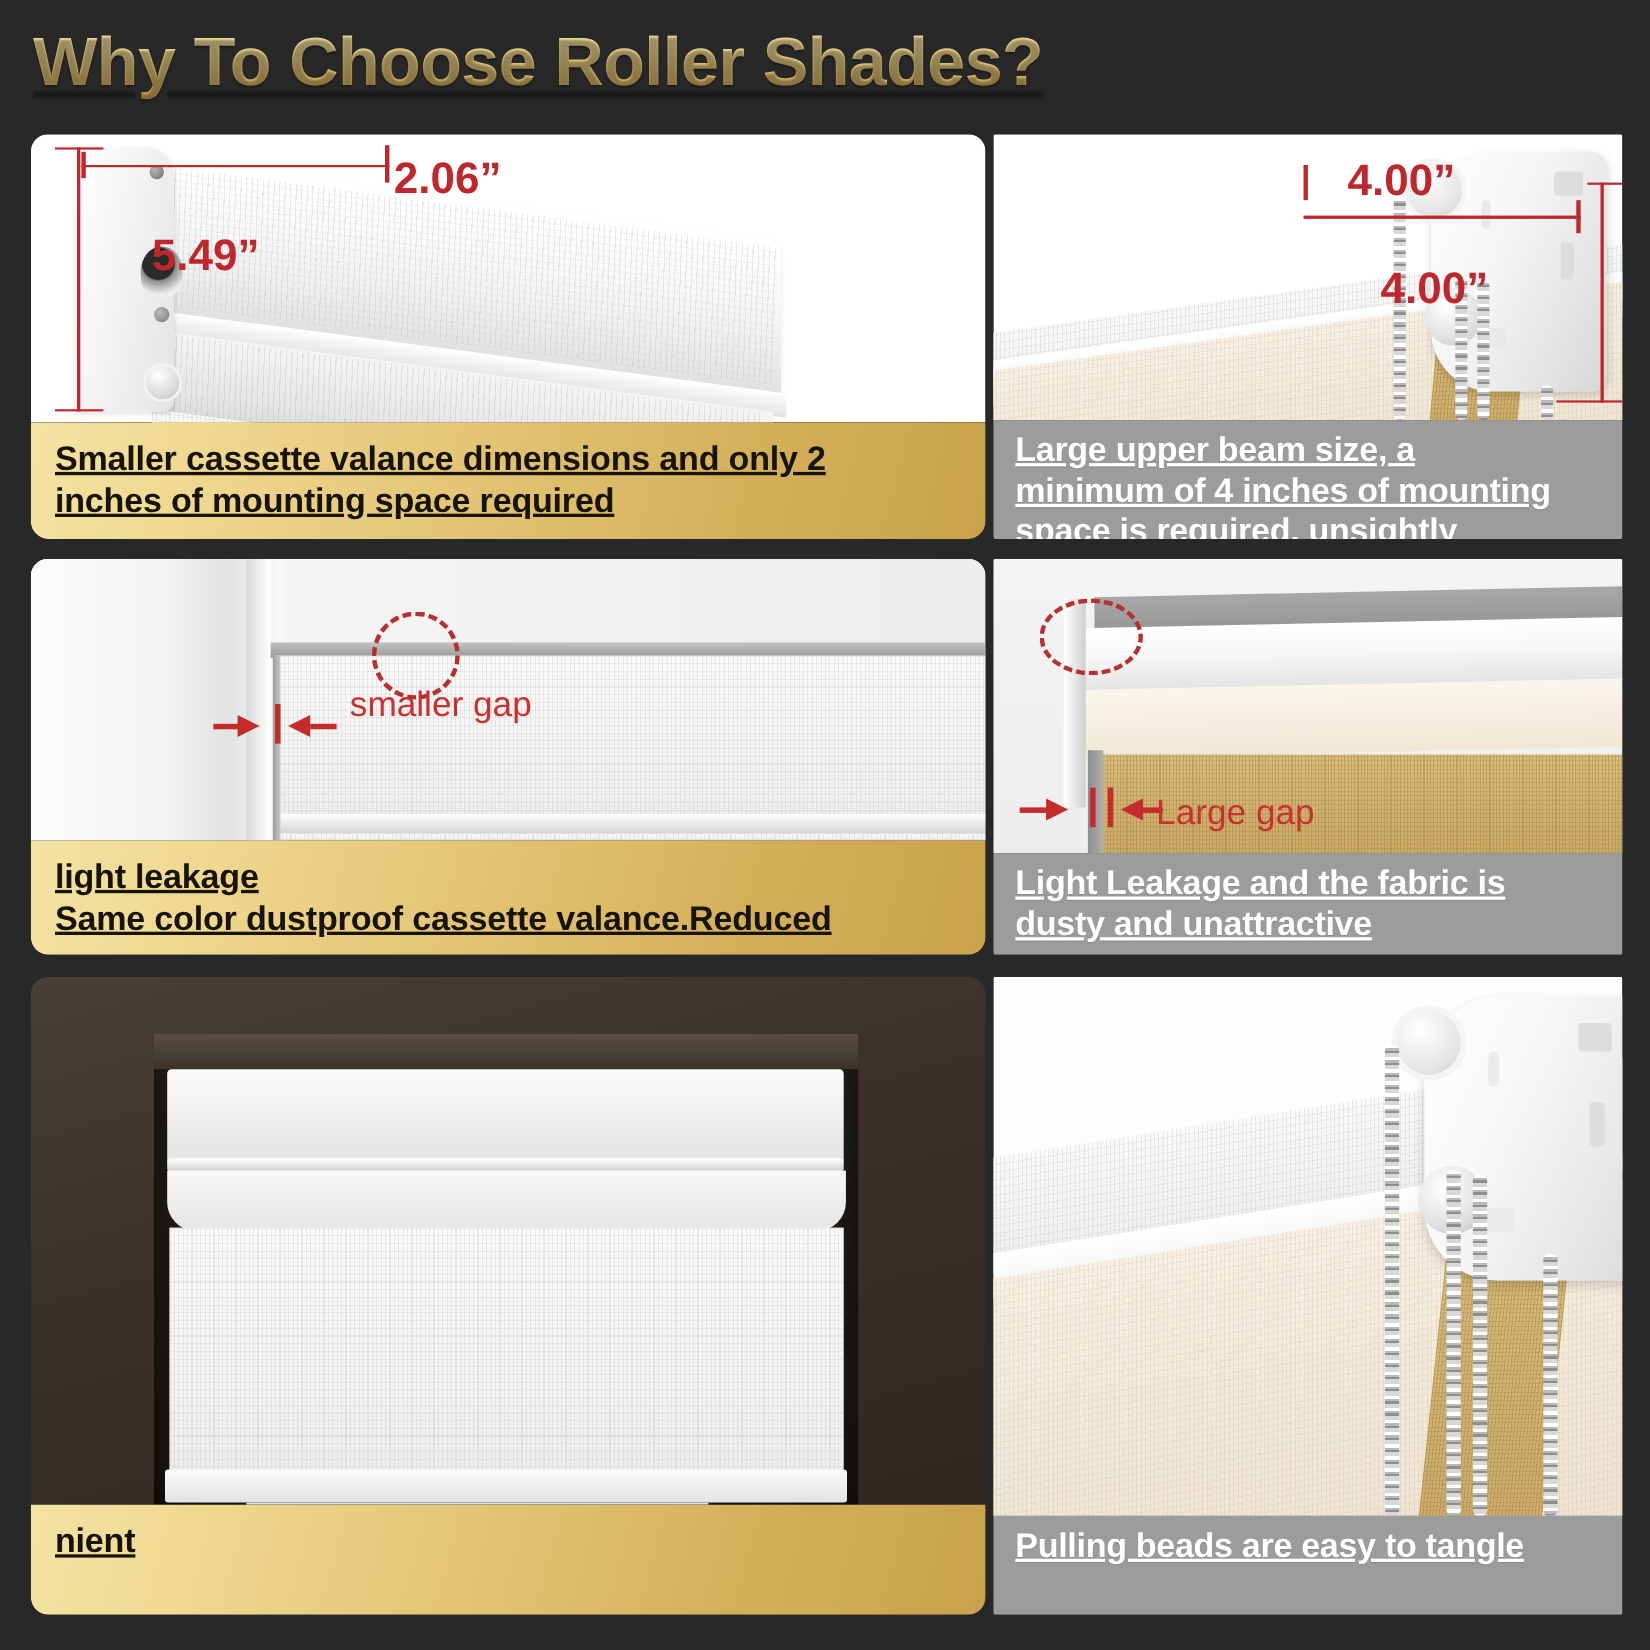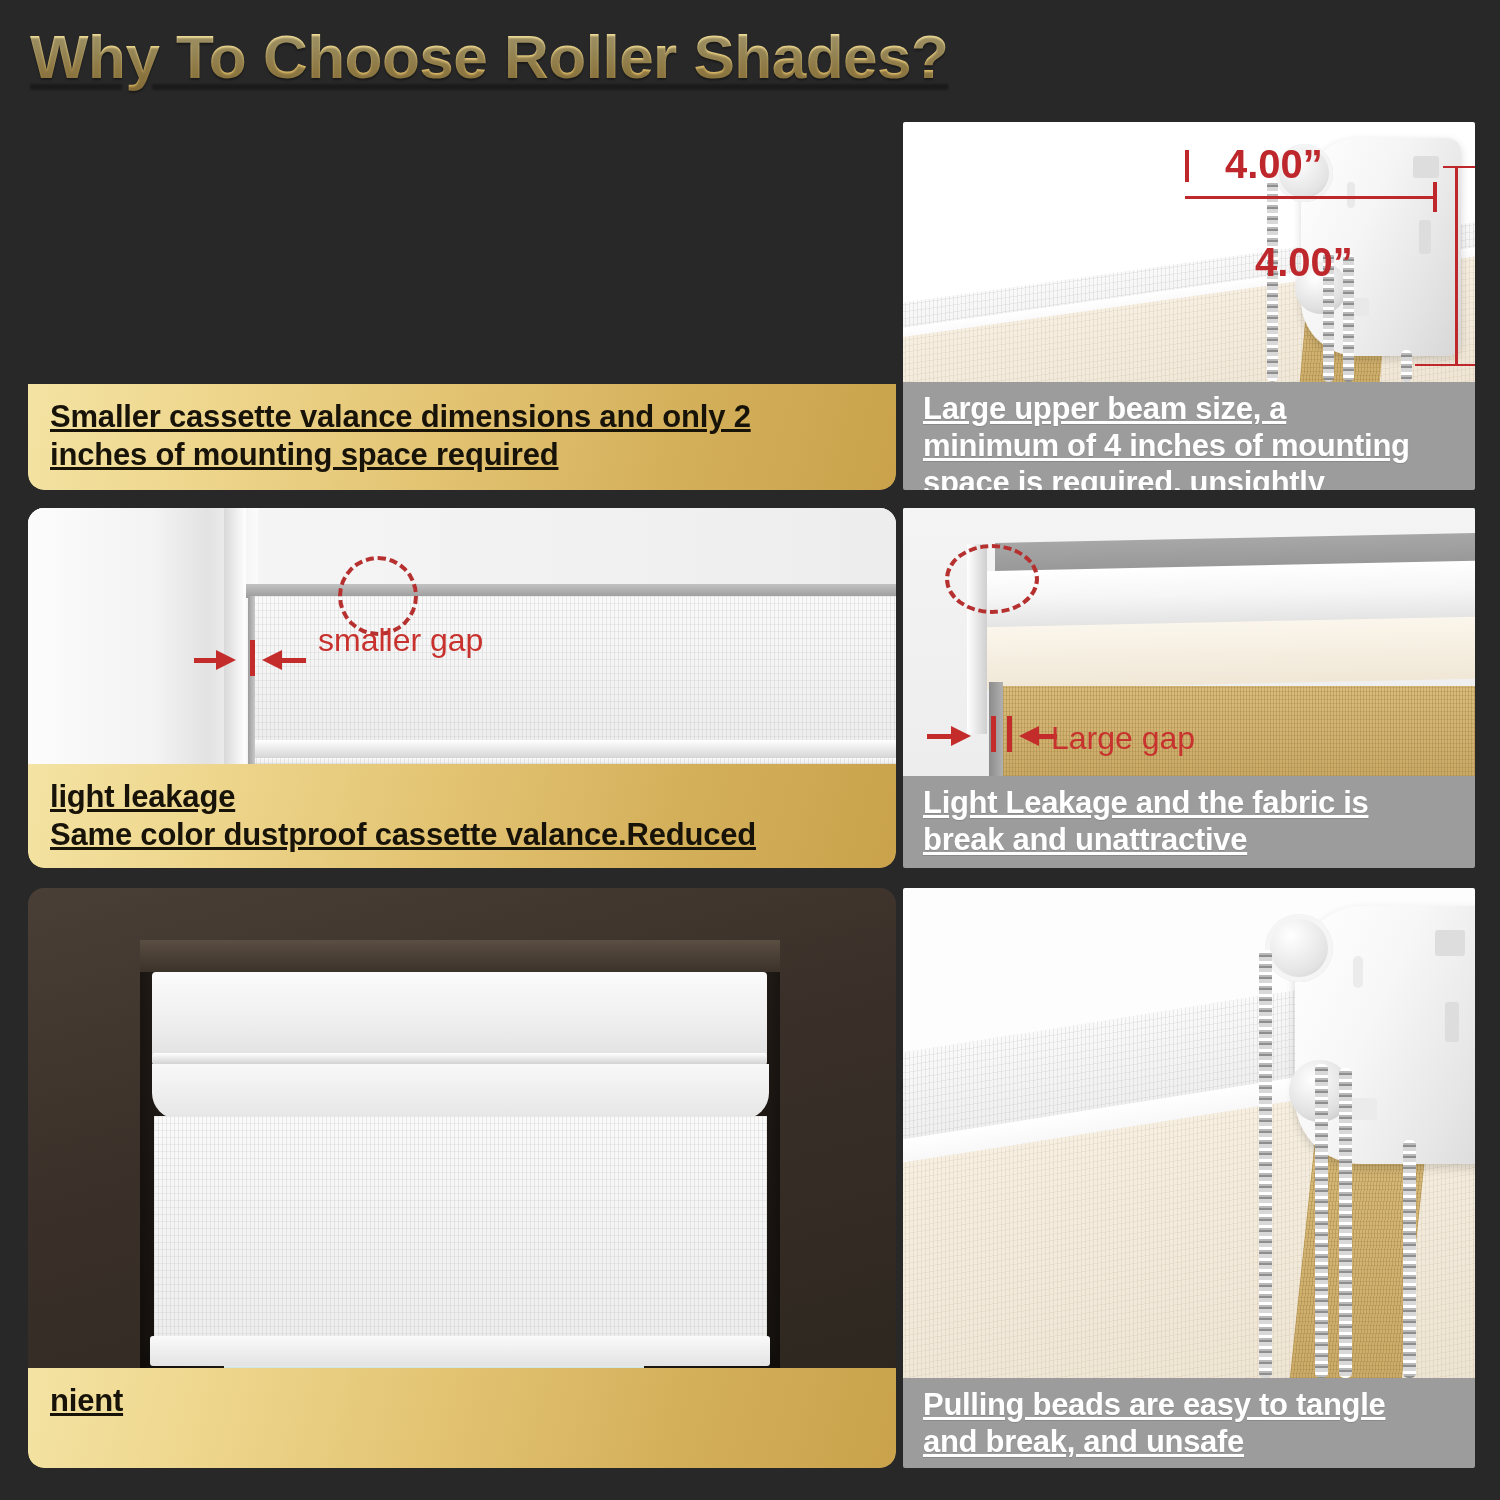--- a/index.html
+++ b/index.html
@@ -300,20 +300,44 @@
     background:radial-gradient(circle at 38% 32%,#FFFFFF,#E0E0E0 62%,#BABABA 100%);}
 </style>
 </head>
 <body>
 
 <div class="title">Why To Choose Roller Shades?</div>
 
 <div class="grid">
 
   <div class="card pro c-r1l r1l">
+    <div class="photo">
+      <div class="ph-white">
+        <div class="p1-valance-top"></div>
+        <div class="p1-lip"></div>
+        <div class="p1-roller fab-white"></div>
+        <div class="p1-fabric fab-white"></div>
+        <div class="p1-endcap">
+          <div class="p1-knob"></div>
+          <div class="p1-screw1"></div>
+          <div class="p1-bottom-pin"></div>
+        </div>
+        <div class="p1-screw2"></div>
+
+        <div class="dthin-h" style="left:46px;top:28px;width:280px;"></div>
+        <div class="dtick-v" style="left:46px;top:16px;height:24px;"></div>
+        <div class="dtick-v" style="left:322px;top:10px;height:34px;"></div>
+        <div class="dimred p1-lbl206">2.06”</div>
+
+        <div class="dline-v" style="left:42px;top:12px;height:240px;"></div>
+        <div class="dthin-h" style="left:22px;top:12px;width:44px;"></div>
+        <div class="dthin-h" style="left:22px;top:250px;width:44px;"></div>
+        <div class="dimred p1-lbl549">5.49”</div>
+      </div>
+    </div>
     <div class="cap gold">
       <span class="ln">Smaller cassette valance dimensions and only 2</span>
       <span class="ln">inches of mounting space required</span>
     </div>
   </div>
 
   <div class="card con c-r1r r1r">
     <div class="photo">
       <div class="ph-white">
         <div class="p2-fabricTop fab-white"></div>
@@ -398,21 +422,21 @@
         <div class="arrow-r" style="left:48px;top:218px;"></div>
         <div class="gapbar" style="left:88px;top:208px;height:36px;"></div>
         <div class="gapbar" style="left:104px;top:208px;height:36px;"></div>
         <div class="arrow-l" style="left:116px;top:218px;"></div>
         <div class="arrow-stem" style="left:134px;top:226px;width:20px;"></div>
         <div class="p4-gap-lbl">Large gap</div>
       </div>
     </div>
     <div class="cap grey">
       <span class="ln">Light Leakage and the fabric is</span>
-      <span class="ln">break and unattractive</span>
+      <span class="ln">dusty and unattractive</span>
     </div>
   </div>
 
   <div class="card pro c-r3l r3l">
     <div class="photo">
       <div class="p5-room">
         <div class="p5-recess"></div>
         <div class="p5-casing-top"></div>
         <div class="p5-side-l"></div>
         <div class="p5-side-r"></div>
@@ -457,17 +481,16 @@
         <div class="p6-roller-end2"></div>
 
         <div class="bead" style="left:356px;top:62px;width:13px;height:428px;"></div>
         <div class="bead" style="left:412px;top:176px;width:13px;height:314px;"></div>
         <div class="bead" style="left:436px;top:180px;width:13px;height:310px;"></div>
         <div class="bead" style="left:500px;top:252px;width:13px;height:238px;"></div>
       </div>
     </div>
     <div class="cap grey">
       <span class="ln">Pulling beads are easy to tangle</span>
-      <span class="ln">and break, and unsafe</span>
     </div>
   </div>
 
 </div>
 
 </body></html>

